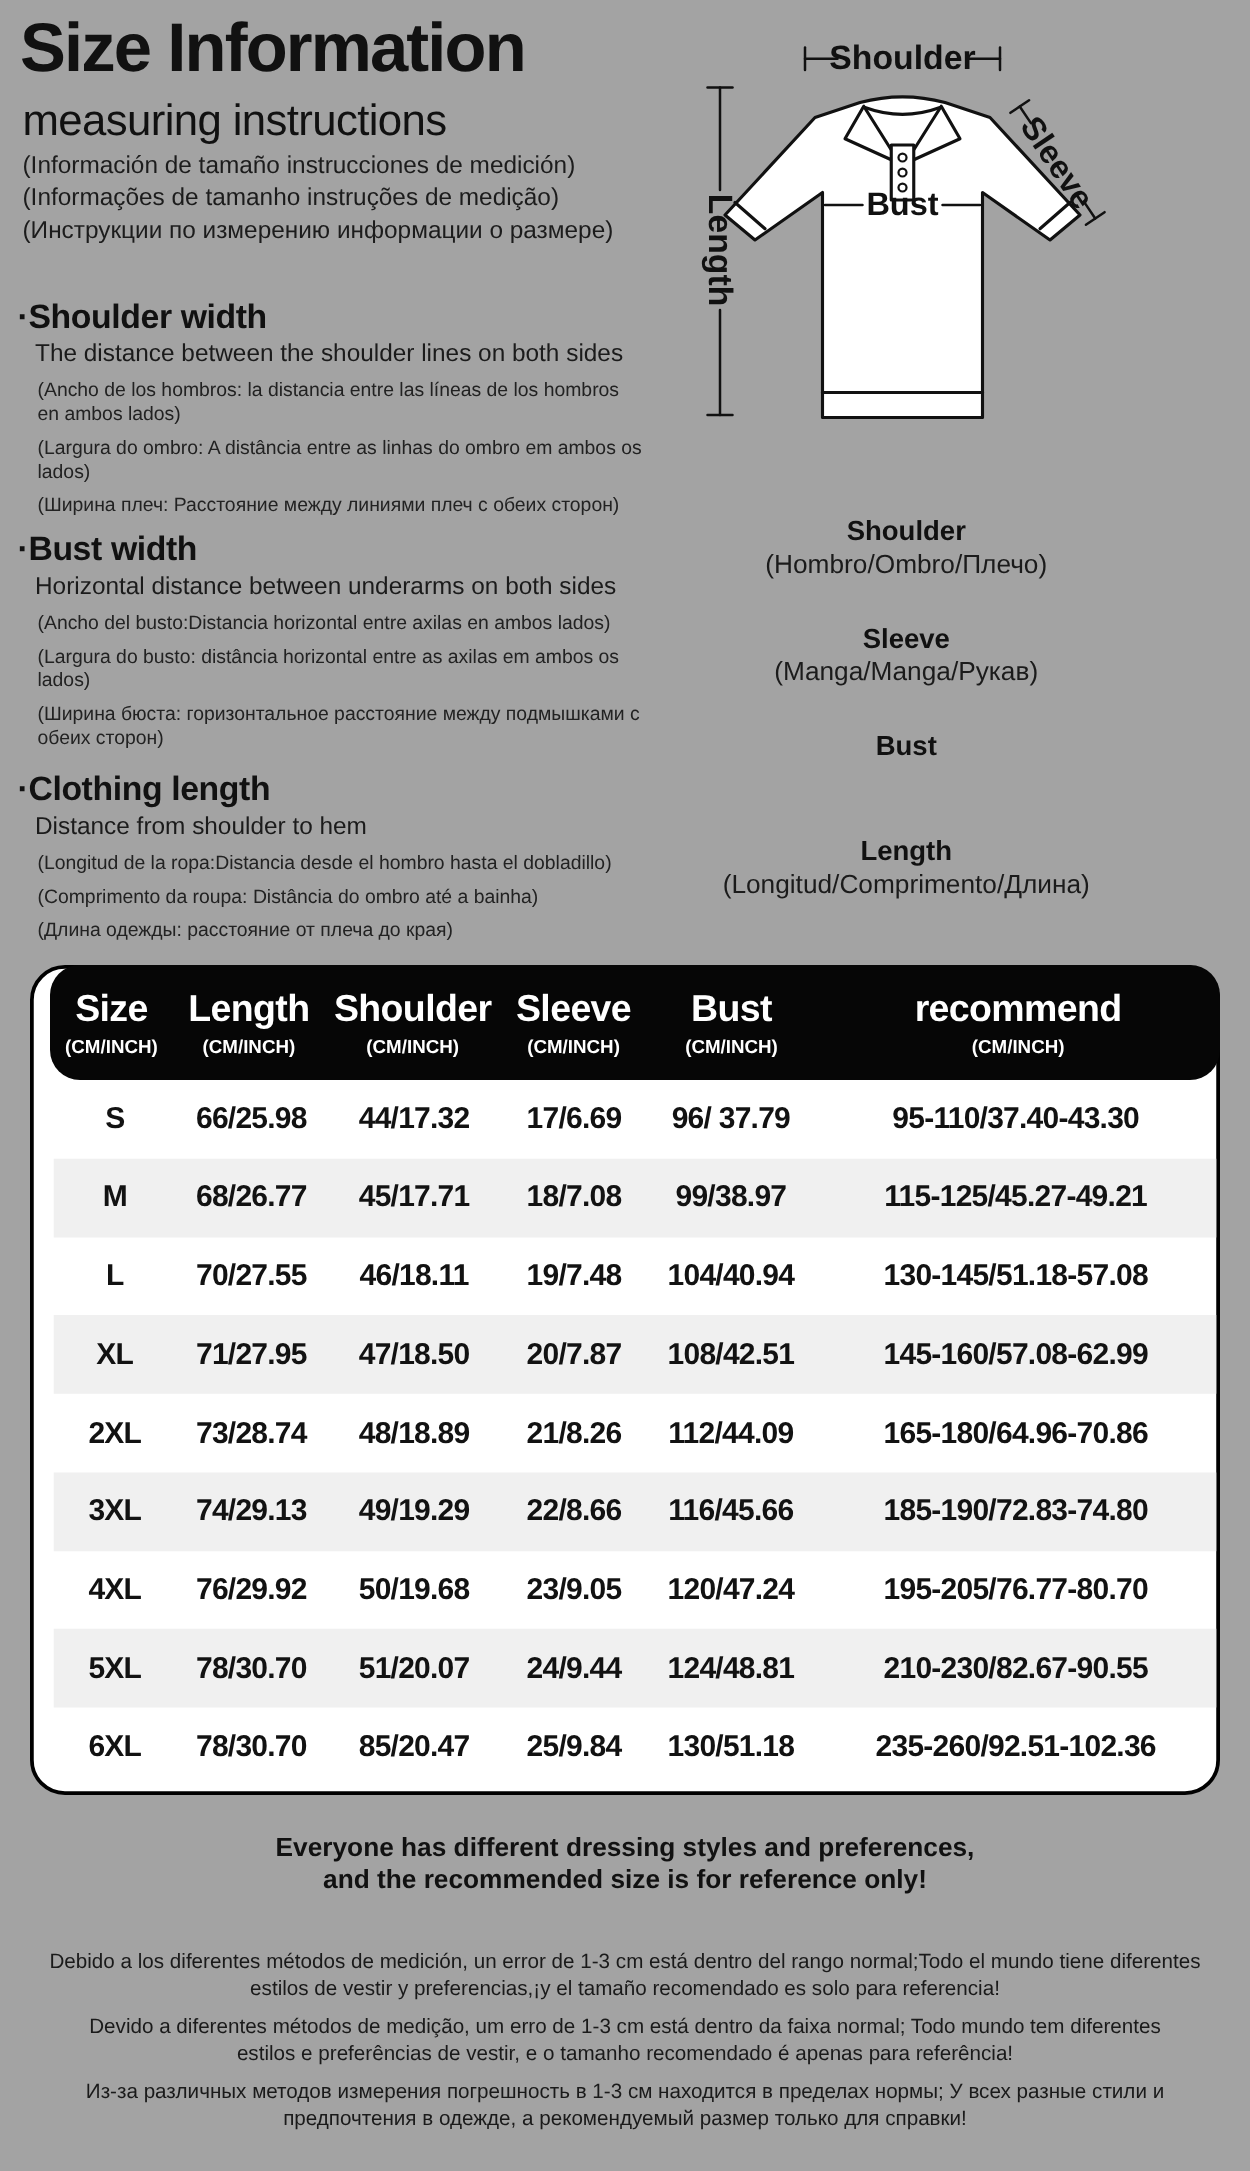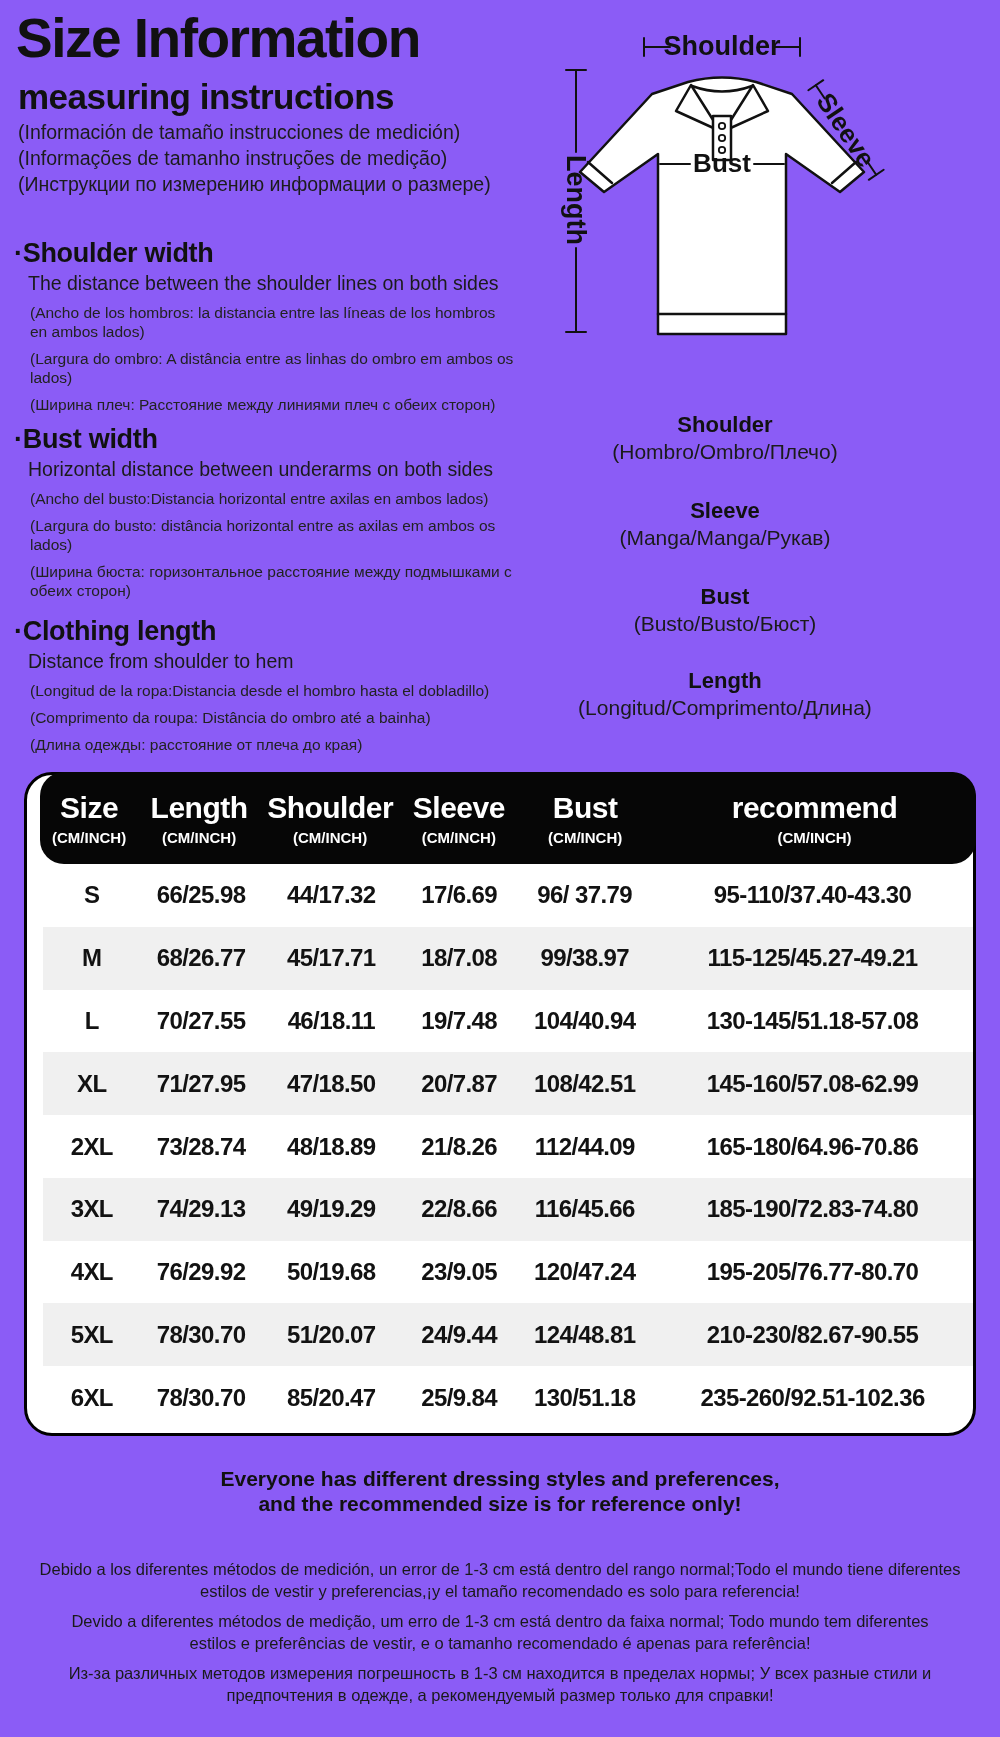--- a/index.html
+++ b/index.html
@@ -4,31 +4,31 @@
 <style>
   * { margin:0; padding:0; box-sizing:border-box; }
   html,body { background:#ffffff; }
   body {
     font-family:"Liberation Sans","DejaVu Sans",sans-serif;
     color:#151515;
   }
   .page {
     position:relative;
     width:1000px; height:1737px;
-    background:#8b5cf6;
+    background:#a3a3a3;
     overflow:hidden;
   }
   
   .page-title {
     position:absolute; left:16px; top:6px;
     font-size:55px; font-weight:800; letter-spacing:-1.5px; color:#111;
   }
   .page-subtitle {
     position:absolute; left:18px; top:77px;
-    font-size:35px; font-weight:700; letter-spacing:-0.5px; color:#111;
+    font-size:35px; font-weight:400; letter-spacing:-0.5px; color:#111;
   }
   .title-trans {
     position:absolute; left:18px; top:119px;
     font-size:19.5px; line-height:26px; color:#1c1c1c;
   }
   .section { position:absolute; left:14px; width:512px; }
   .sec-heading { font-size:27px; font-weight:800; color:#111; letter-spacing:-0.3px; }
   .sec-bullet { font-weight:800; }
   .sec-desc { font-size:19.5px; color:#1b1b1b; margin-top:3px; padding-left:14px; }
   .sec-trans { font-size:15.5px; line-height:19px; color:#222; margin-top:8px; padding-left:16px; max-width:500px; }
@@ -165,21 +165,20 @@
   <div class="legend" style="top:412px">
     <div class="legend-term">Shoulder</div>
     <div class="legend-trans">(Hombro/Ombro/Плечо)</div>
   </div>
   <div class="legend" style="top:498px">
     <div class="legend-term">Sleeve</div>
     <div class="legend-trans">(Manga/Manga/Рукав)</div>
   </div>
   <div class="legend" style="top:584px">
     <div class="legend-term">Bust</div>
-    <div class="legend-trans">(Busto/Busto/Бюст)</div>
   </div>
   <div class="legend" style="top:668px">
     <div class="legend-term">Length</div>
     <div class="legend-trans">(Longitud/Comprimento/Длина)</div>
   </div>
 
   <div class="size-table">
     <div class="t-header">
       <div class="t-hcell c0">
         <div class="t-hlabel">Size</div>

